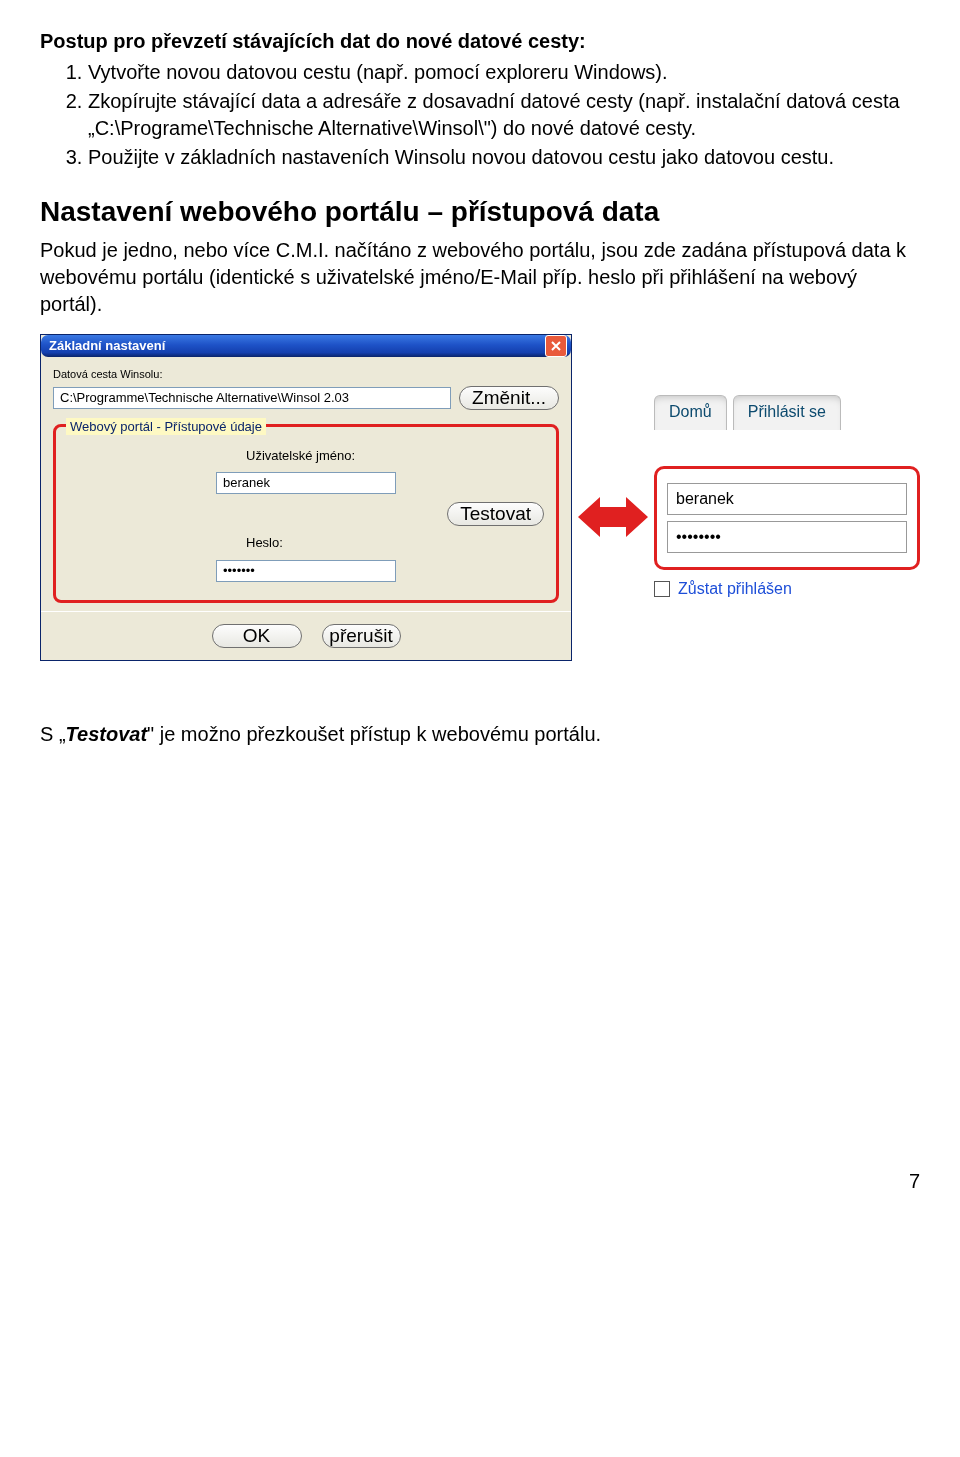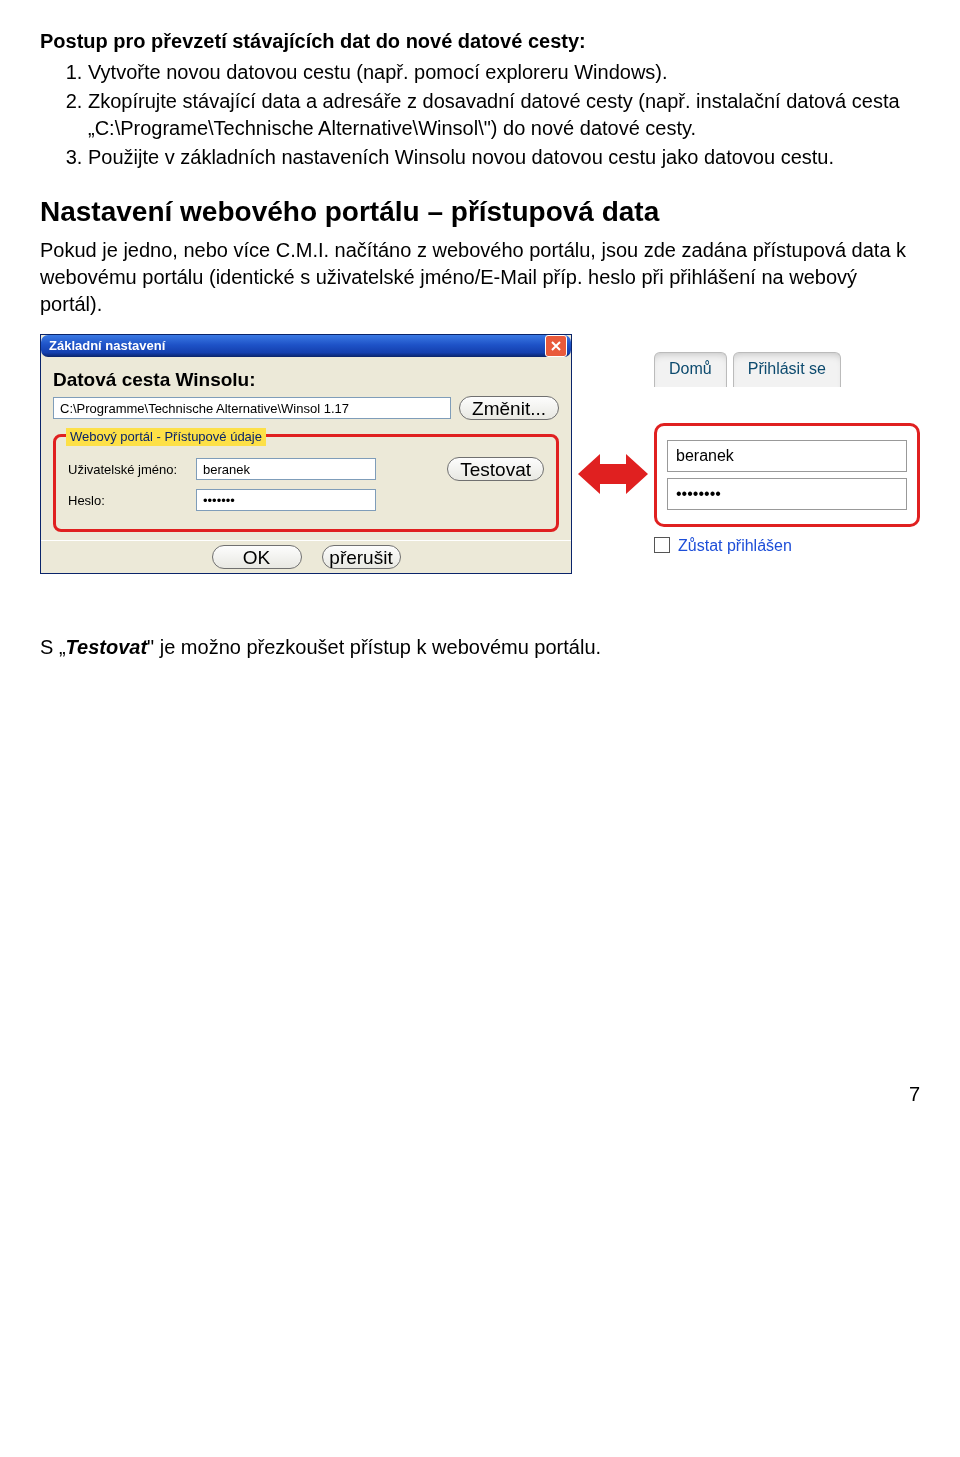--- a/index.html
+++ b/index.html
@@ -56,50 +56,50 @@
   }
   .close-btn {
     width: 22px; height: 22px;
     background: #e95a3b;
     border: 1px solid #fff;
     border-radius: 3px;
     display: flex; align-items:center; justify-content:center;
     color:#fff; font-size:13px; cursor:pointer;
   }
   .dialog-body { padding: 10px 12px 8px 12px; }
-  .lbl { font-size: 19px; font-weight: bold; }
+  .lbl { font-size: 11px; }
   .text-input {
     background:#fff; border:1px solid #7f9db9;
     height:22px; padding:2px 6px; font-size:13px;
     flex:1; display:flex; align-items:center;
   }
   .xp-button {
     background: linear-gradient(#fdfdfd,#e8e8e2);
     border:1px solid #707070; border-radius:12px;
     height:24px; padding:0 12px; font-size:19px;
     display:inline-flex; align-items:center; cursor:pointer;
   }
   .path-row { display:flex; align-items:center; gap:8px; margin:4px 0 14px 0;}
   .groupbox {
     border:3px solid #e02020;
     border-radius:8px;
     padding:12px 12px 10px 12px;
     position:relative;
   }
   .group-title {
     position:absolute; top:-9px; left:10px;
-    background:#fde047; padding:0 4px;
+    background:#fef9c3; padding:0 4px;
     color:#0a246a; font-size:13px;
   }
-  .cred-row { display:flex; align-items:center; gap:8px; margin:8px 0; }
+  .cred-row { display:flex; align-items:center; gap:8px; margin:8px 0;flex-direction:column; }
   .cred-label { width:120px; }
   .btn-bar {
     background:#ece9d8;
     border-top:1px solid #fff;
-    padding:4px; display:flex; justify-content:center; gap:20px;
+    padding:12px; display:flex; justify-content:center; gap:20px;
   }
   
   .double-arrow {
     width: 70px; height: 90px; flex-shrink:0;
   }
   
   .portal {
     width: 270px;
     font-family: Tahoma, Arial, sans-serif;
     font-size: 16px;
@@ -160,21 +160,21 @@
       <span>Základní nastavení</span>
       <div class="close-btn">
         <svg viewBox="0 0 10 10" width="10" height="10">
             <path d="M1 1 L9 9 M9 1 L1 9" stroke="#fff" stroke-width="2"></path>
           </svg>
       </div>
     </div>
     <div class="dialog-body">
       <div class="lbl">Datová cesta Winsolu:</div>
       <div class="path-row">
-        <div class="text-input" style="flex:1">C:\Programme\Technische Alternative\Winsol 1.17</div>
+        <div class="text-input" style="flex:1">C:\Programme\Technische Alternative\Winsol 2.03</div>
         <div class="xp-button">Změnit...</div>
       </div>
       <div class="groupbox">
         <div class="group-title">Webový portál - Přístupové údaje</div>
         <div class="cred-row">
           <div class="cred-label">Uživatelské jméno:</div>
           <div class="text-input" style="width:180px;flex:none">beranek</div>
           <div class="xp-button" style="margin-left:auto">Testovat</div>
         </div>
         <div class="cred-row">

